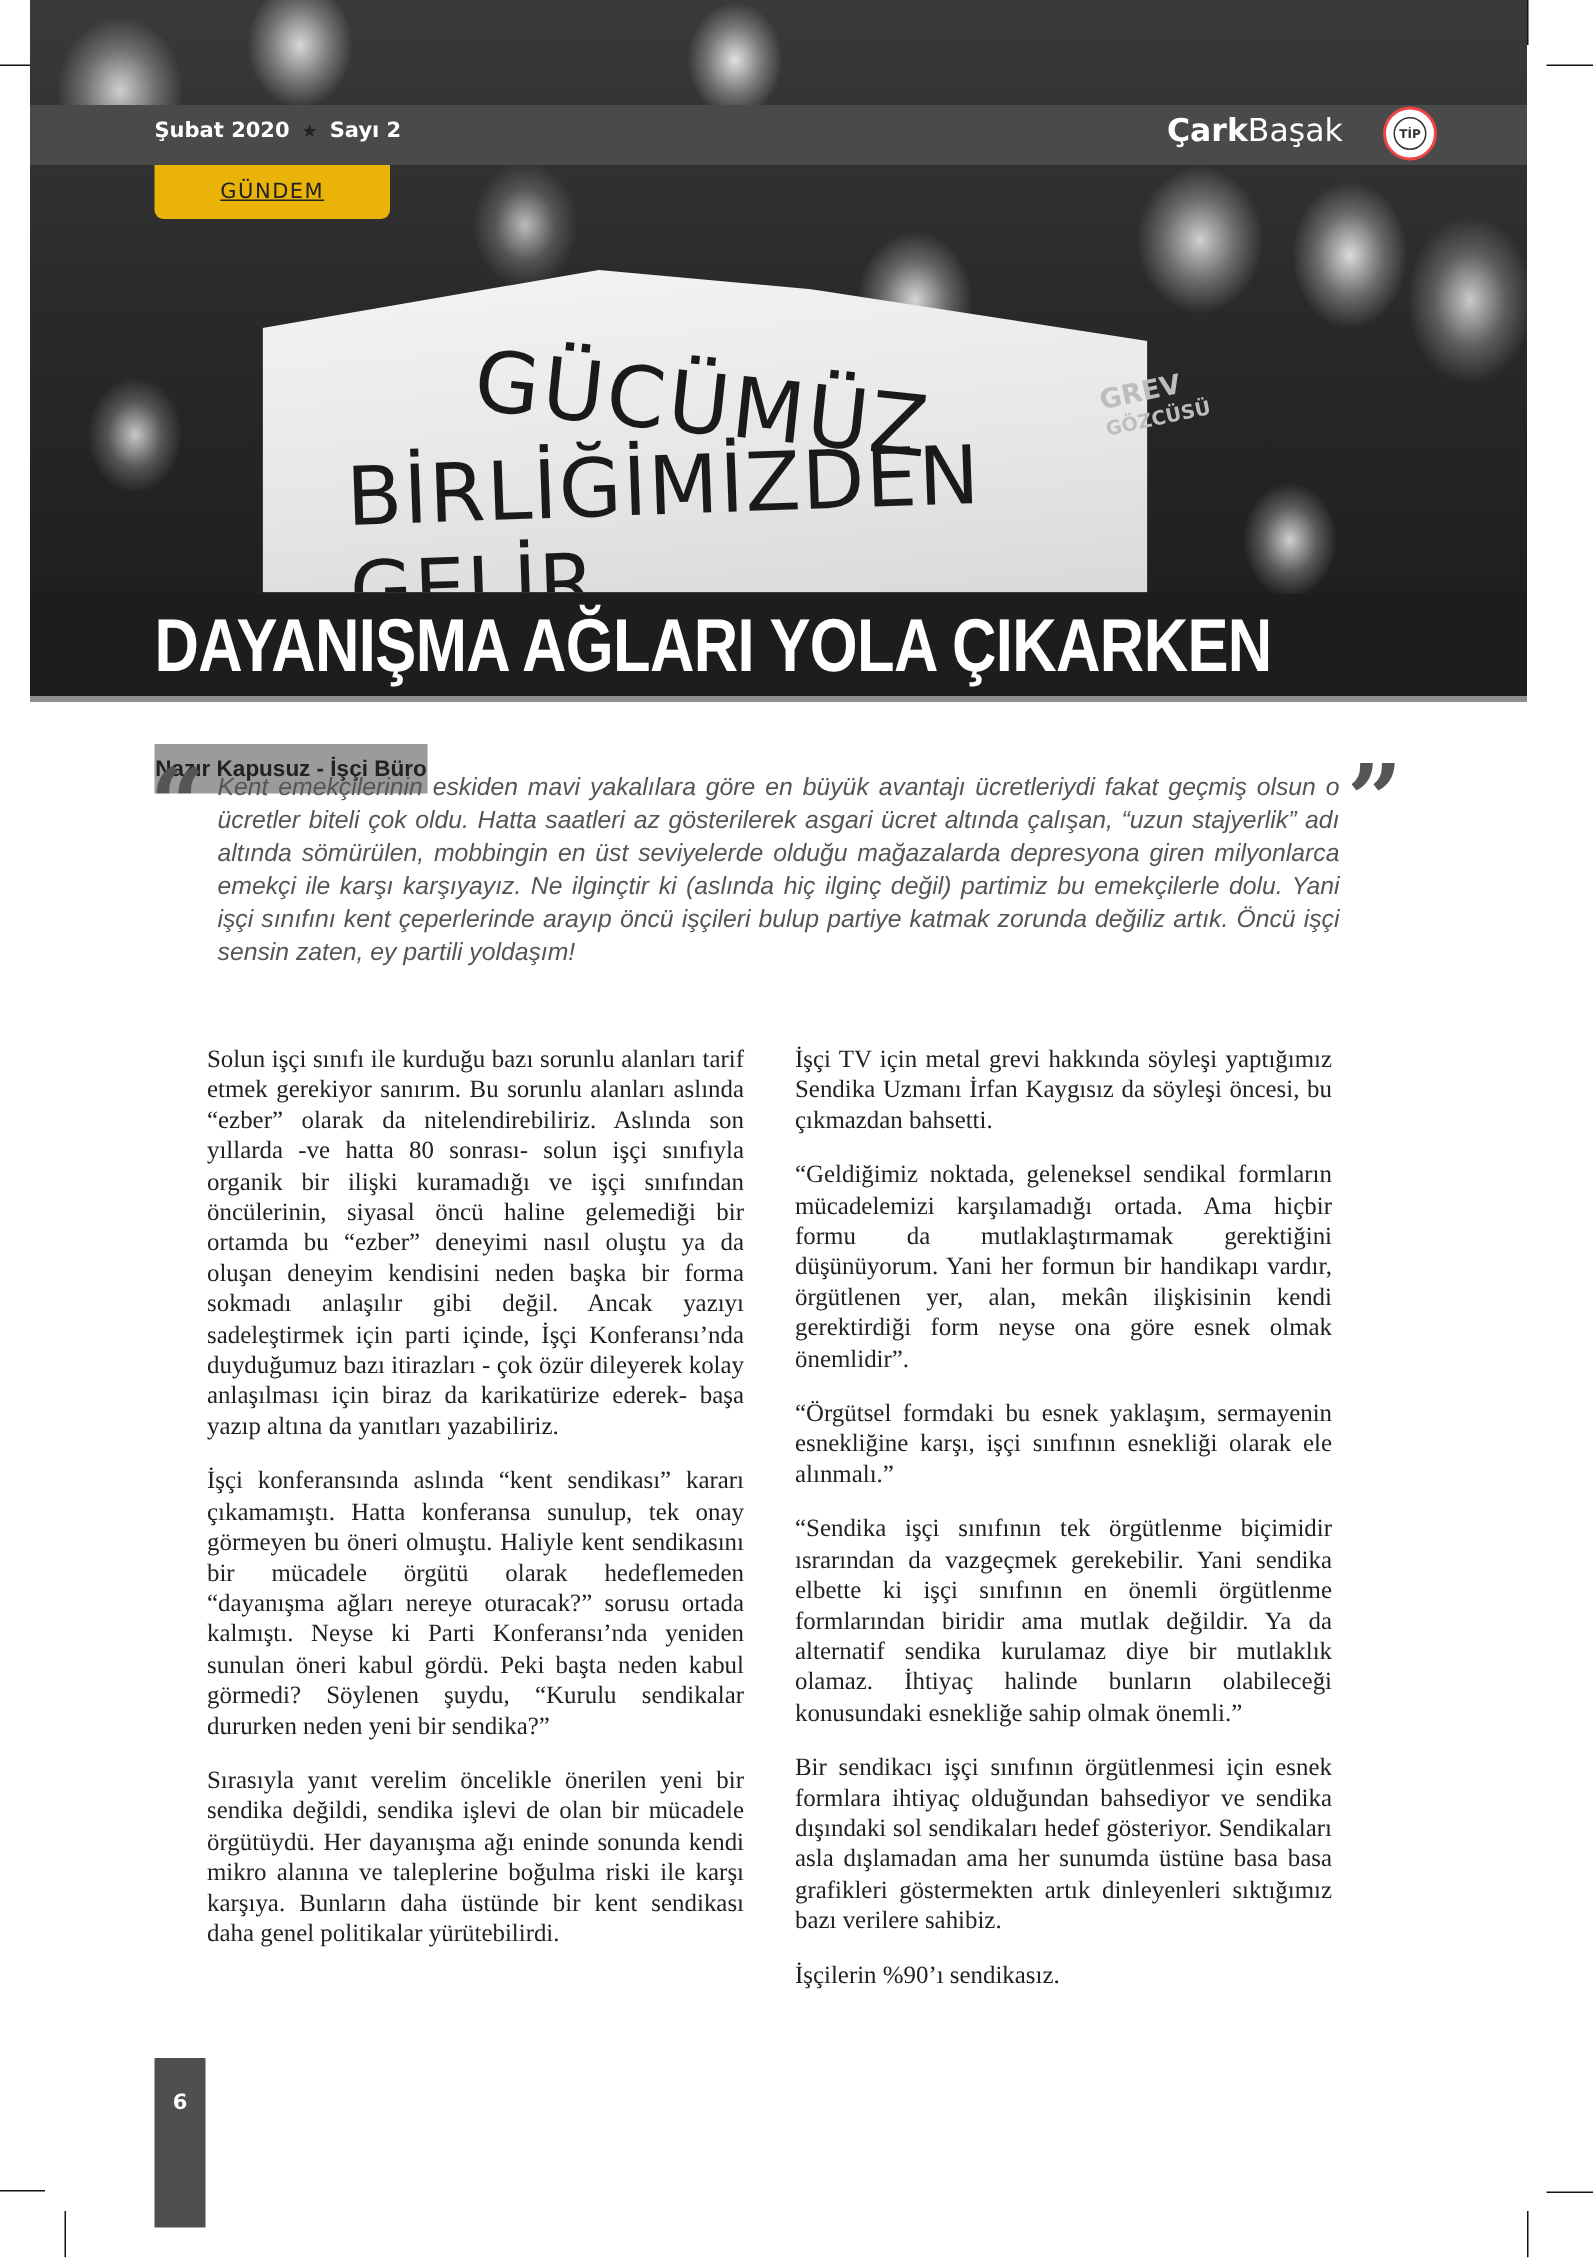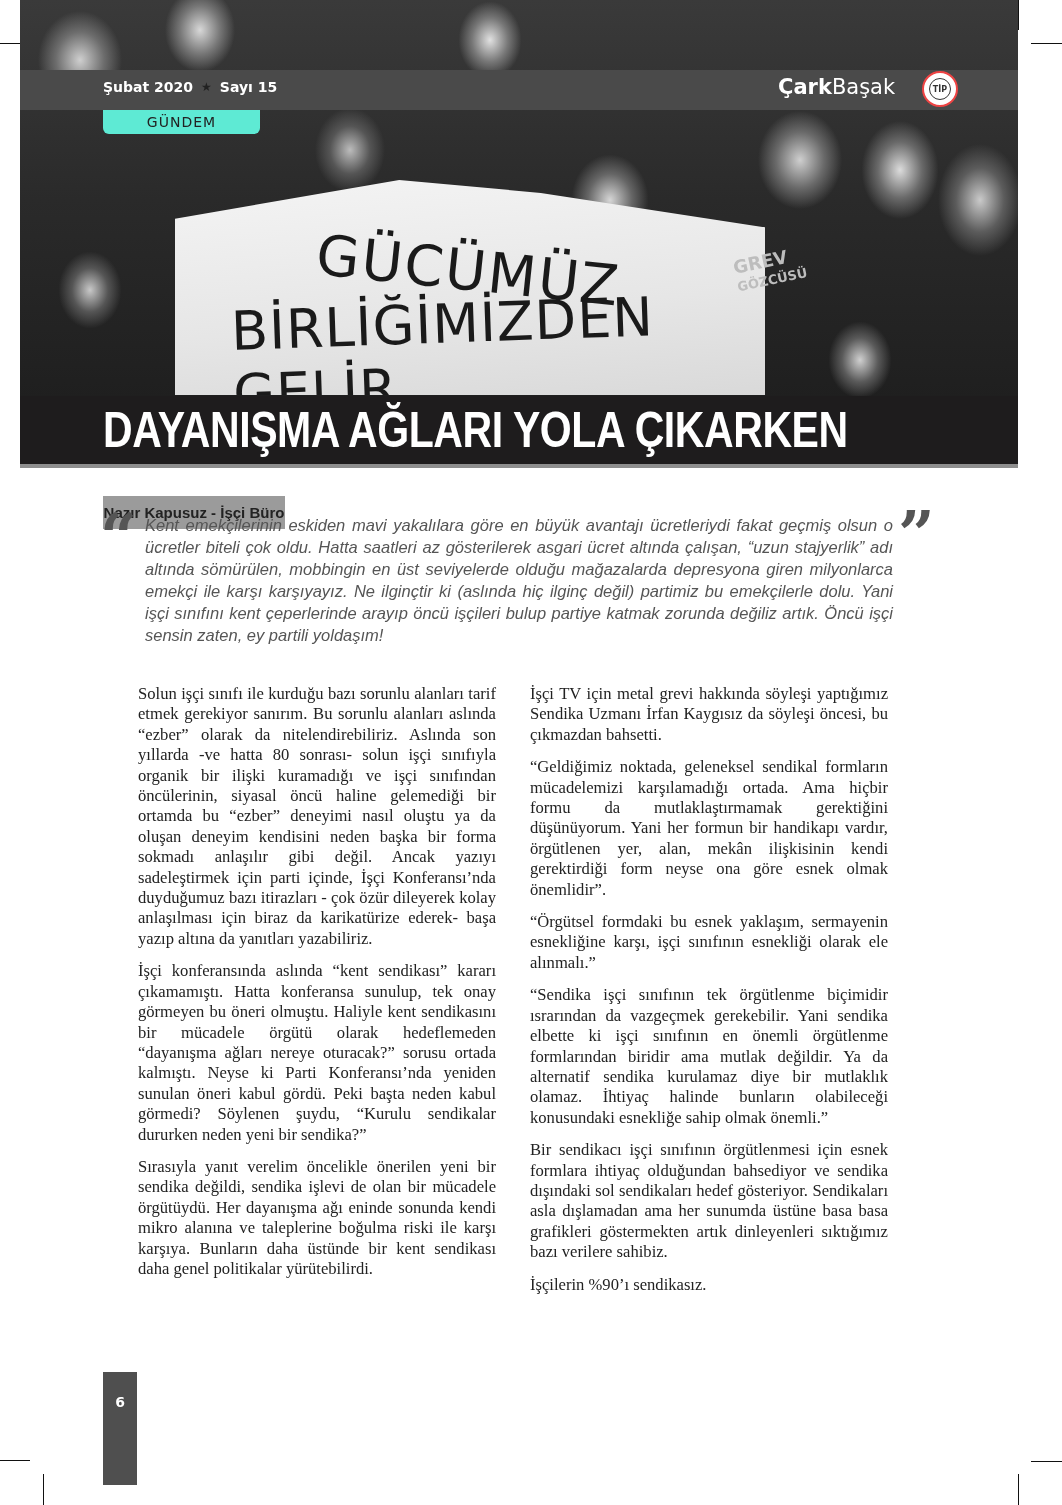--- a/index.html
+++ b/index.html
@@ -60,24 +60,24 @@
       position: absolute; left: 20px; top: 70px; width: 998px; height: 40px;
       background: #4a4a4a;
     }
     .issue {
       position: absolute; left: 103px; top: 79px; color: #fff;
       font-family: "DejaVu Sans", sans-serif; font-weight: bold; font-size: 14px;
       display: flex; align-items: center; gap: 8px;
     }
     .issue .star { color: #222; font-size: 12px; }
     .section-tab {
-      position: absolute; left: 103px; top: 110px; width: 157px; height: 24px;
-      background: #5eead4; border-radius: 0 0 6px 6px;
+      position: absolute; left: 103px; top: 110px; width: 157px; height: 36px;
+      background: #eab308; border-radius: 0 0 6px 6px;
       font-family: "DejaVu Sans", sans-serif; font-size: 14px; color: #222;
-      display: flex; align-items: center; justify-content: center; letter-spacing: 1px;
+      display: flex; align-items: center; justify-content: center; letter-spacing: 1px; text-decoration: underline;
     }
     .brand {
       position: absolute; left: 778px; top: 75px; color: #fff;
       font-family: "DejaVu Sans", sans-serif; font-size: 21px;
     }
     .brand b { font-weight: bold; margin-top: 20px; }
     .brand span { font-weight: normal; text-align: right; }
     .logo {
       position: absolute; left: 922px; top: 71px; width: 36px; height: 36px;
       border-radius: 50%; background: #fff; border: 2px solid #ef4444;
@@ -120,21 +120,21 @@
     }
 
     
     .col {
       position: absolute; top: 680px; width: 358px;
       font-family: "Liberation Serif", serif; color: #222;
       font-size: 16.6px; line-height: 20.4px; text-align: justify;
     }
     .col.left { left: 138px; }
     .col.right { left: 530px; }
-    .col p { margin: 4px 0 12px 0; hyphens: auto; }
+    .col p { margin: 16px 0 12px 0; hyphens: auto; }
 
     
     .page-tab {
       position: absolute; left: 103px; top: 1372px; width: 34px; height: 113px;
       background: #4f4f4f; color: #fff;
       font-family: "DejaVu Sans", sans-serif; font-weight: bold; font-size: 14px;
       display: flex; justify-content: center; padding-top: 22px; box-sizing: border-box;
     }
   </style>
 </head>
@@ -161,21 +161,21 @@
   <div class="grev-patch">
     <div>GREV</div>
     <div style="font-size:13px;">GÖZCÜSÜ</div>
   </div>
 </div>
 
 <div class="header-bar"></div>
 <div class="issue">
   <span>Şubat 2020</span>
   <span class="star">★</span>
-  <span>Sayı 15</span>
+  <span>Sayı 2</span>
 </div>
 <div class="section-tab">GÜNDEM</div>
 <div class="brand">
   <b>Çark</b><span>Başak</span>
 </div>
 <div class="logo">
   <div class="logo-inner">TİP</div>
 </div>
 
 <div class="headline-bar"></div>

